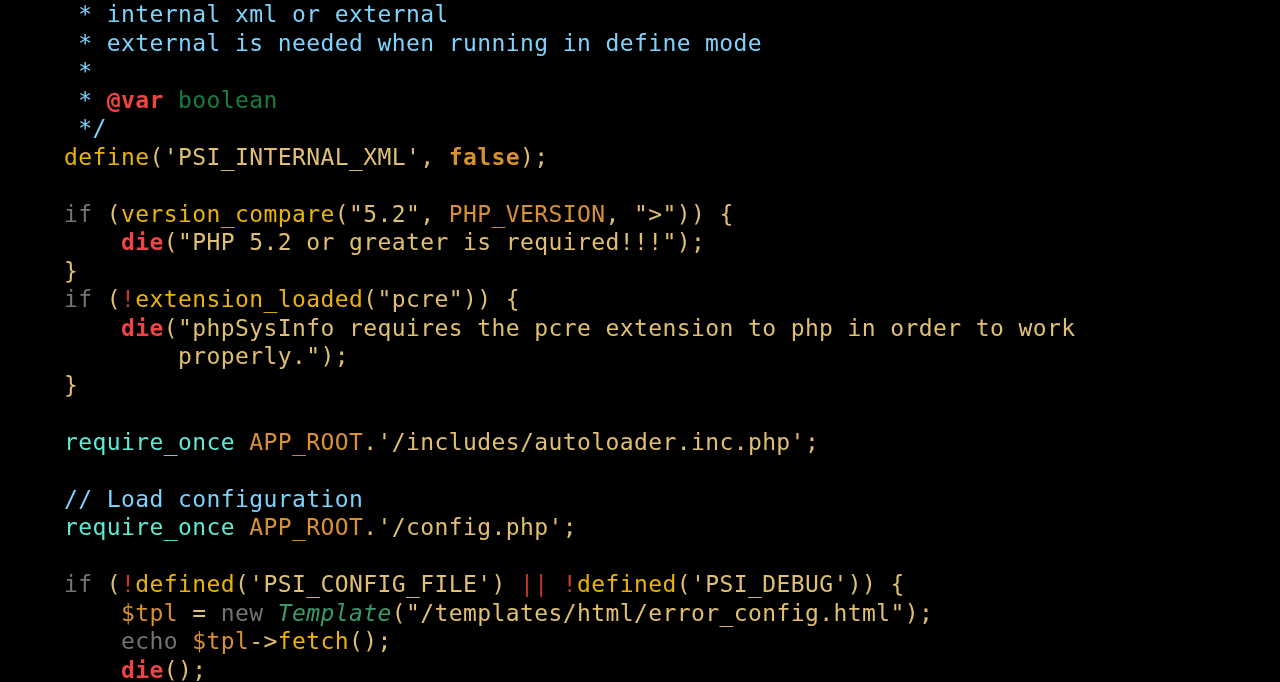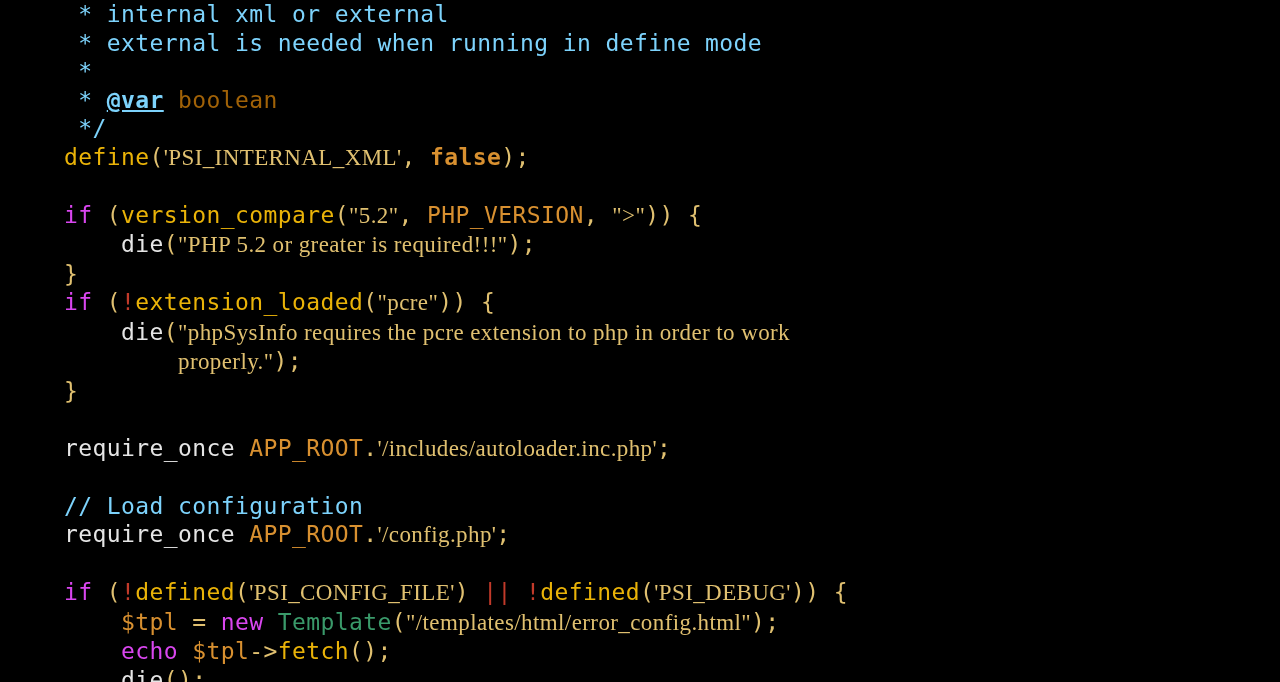--- a/index.html
+++ b/index.html
@@ -14,33 +14,33 @@
     margin: 0;
     padding: 0 0 0 64px;
     font-family: "Menlo", "Consolas", "DejaVu Sans Mono", monospace;
     font-size: 23px;
     line-height: 28.5px;
     white-space: pre;
     color: #e0c070;
     letter-spacing: 0.4px;
   }
   .cmt  { color: #7dd3fc; }      
-  .ann  { color: #7dd3fc; font-weight: bold; text-decoration: underline; } 
-  .type { color: #a16207; }      
-  .kw   { color: #d946ef; }      
-  .kw2  { color: #e5e5e5; }      
+  .ann  { color: #ef4444; font-weight: bold; } 
+  .type { color: #15803d; }      
+  .kw   { color: #737373; }      
+  .kw2  { color: #5eead4; }      
   .fn   { color: #eab308; }      
-  .fn2  { color: #e5e5e5; }      
-  .str  { color: #e0c070; font-family: Liberation Serif, serif; }      
+  .fn2  { color: #ef4444; font-weight: bold; }      
+  .str  { color: #e0c070; }      
   .con  { color: #d89030; }      
   .bool { color: #d89030; font-weight: bold; }      
   .punc { color: #e0c070; }      
   .op   { color: #c23a2a; }      
   .var  { color: #d89030; text-align: right; }      
-  .cls  { color: #3a9a6a; }
+  .cls  { color: #3a9a6a; font-style: italic; }
 </style>
 </head>
 <body>
 
 <pre class="code"><span class="cmt"> * internal xml or external</span>
 <span class="cmt"> * external is needed when running in define mode</span>
 <span class="cmt"> *</span>
 <span class="cmt"> * </span><span class="ann">@var</span><span class="type"> boolean</span>
 <span class="cmt"> */</span>
 <span class="fn">define</span><span class="punc">(</span><span class="str">'PSI_INTERNAL_XML'</span><span class="punc">, </span><span class="bool">false</span><span class="punc">);</span>

